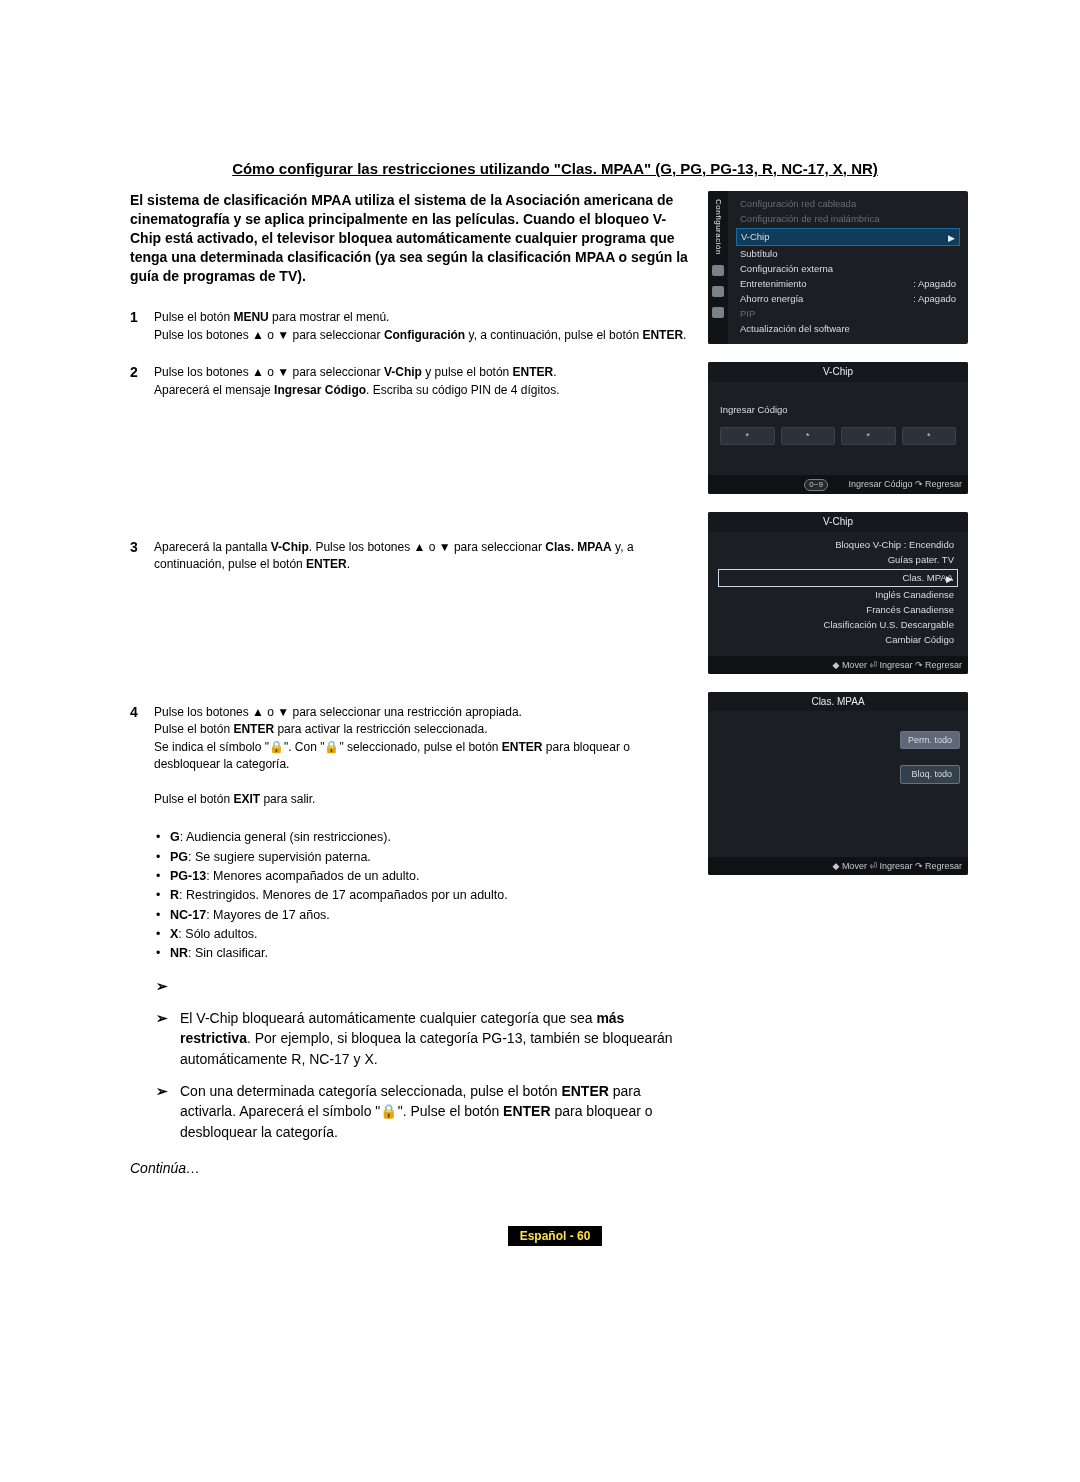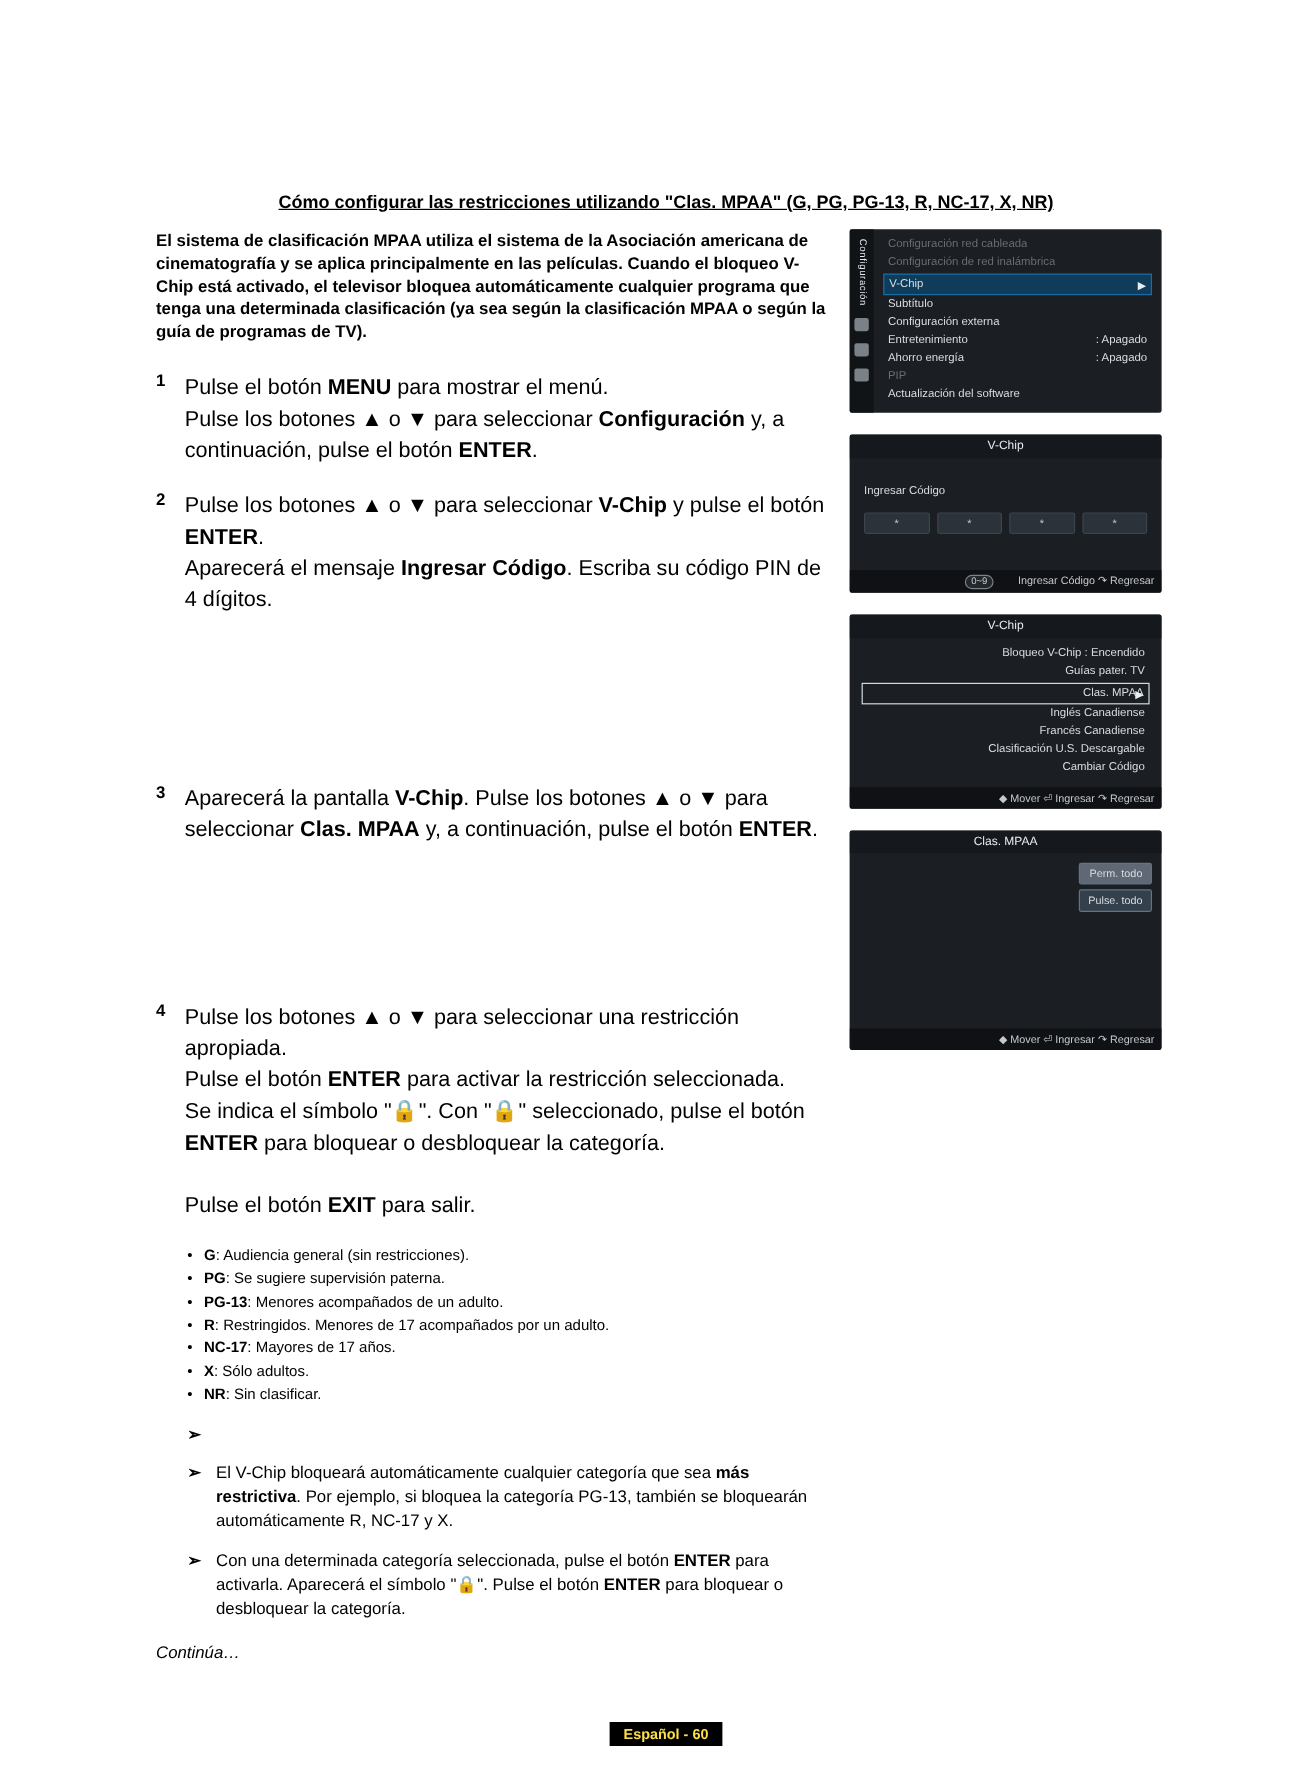--- a/index.html
+++ b/index.html
@@ -46,21 +46,21 @@
     display: flex;
     margin-bottom: 20px;
   }
   .step-num {
     flex: 0 0 24px;
     font-weight: bold;
     font-size: 14px;
   }
   .step-body {
     flex: 1;
-    font-size: 18px;
+    font-size: 12px;
     line-height: 1.45;
   }
   .gap-large { height: 120px; }
   .gap-med { height: 110px; }
   .bullets {
     margin: 6px 0 12px 26px;
     font-size: 12.5px;
     line-height: 1.55;
   }
   .bullets .row { display: flex; }
@@ -175,20 +175,21 @@
   }
   
   .mpaa .body { padding: 8px; min-height: 130px; position: relative; }
   .mpaa .btns { position: absolute; right: 8px; top: 8px; display: flex; flex-direction: column; gap: 4px; }
   .mpaa .btn {
     background: #34404b;
     border: 1px solid #60738a;
     padding: 2px 7px;
     font-size: 9px;
     border-radius: 2px;
+    margin-top: 12px;
   }
   .mpaa .btn.hl { background: #5f6874; }
   
   .pfooter {
     text-align: center;
     margin-top: 50px;
   }
   .badge {
     display: inline-block;
     background: #000;
@@ -376,21 +377,21 @@
           <div class="row">Cambiar Código</div>
         </div>
         <div class="footer">◆ Mover      ⏎ Ingresar   ↷ Regresar</div>
       </div>
 
       <div class="osd mpaa">
         <div class="header">Clas. MPAA</div>
         <div class="body">
           <div class="btns">
             <div class="btn hl">Perm. todo</div>
-            <div class="btn">Pulse. todo</div>
+            <div class="btn">Bloq. todo</div>
           </div>
         </div>
         <div class="footer">◆ Mover      ⏎ Ingresar   ↷ Regresar</div>
       </div>
 
     </div>
   </div>
 
   <div class="pfooter">
     <span class="badge">

